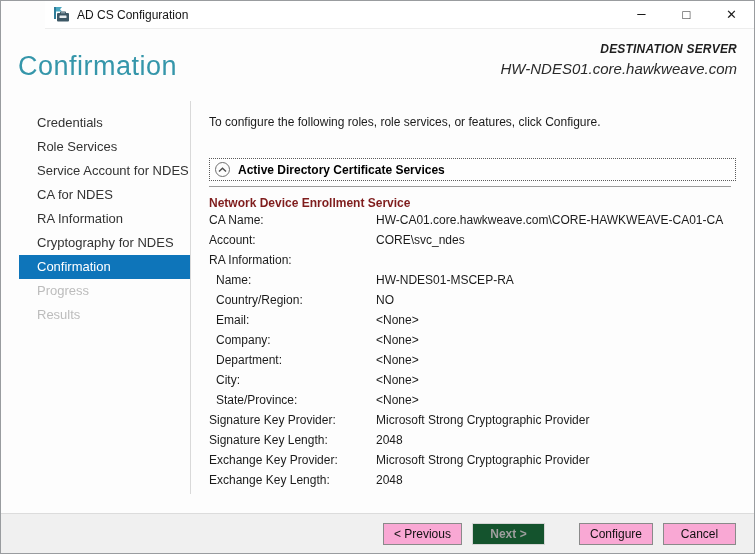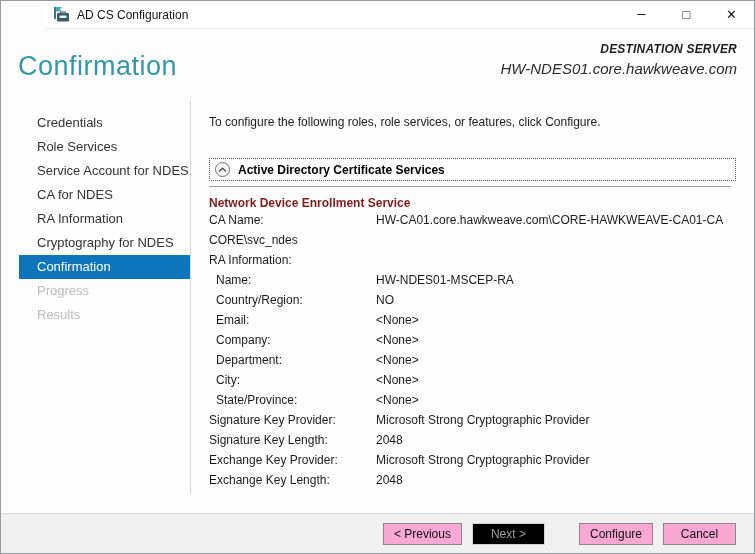--- a/index.html
+++ b/index.html
@@ -97,21 +97,21 @@
   }
   .btn {
     min-width: 73px; height: 22px; margin-left: 10px;
     background: #f9a8d4; border: 1px solid #8a8a8a;
     font-family: "Liberation Sans", sans-serif;
     font-size: 12px; color: #111111;
     display: inline-flex; align-items: center; justify-content: center;
     padding: 0 10px; cursor: default;
   }
   .btn.gap { margin-left: 34px; }
-  .btn.disabled { background: #000000; border-color: #d5d5d5; color: #9e9e9e; }
+  .btn.disabled { background: #14532d; border-color: #d5d5d5; color: #9e9e9e; font-weight: bold; }
 </style>
 </head>
 <body>
 
 <div class="window">
 
   <div class="titlebar">
     <svg class="app-icon" viewBox="0 0 17 17">
       <rect x="1" y="1" width="2" height="12" fill="#2e7c99"></rect>
       <path d="M3 1 h6 l-2 2.2 2 2.3 h-6 z" fill="#4aa7c0"></path>
@@ -176,20 +176,21 @@
       <div class="section-heading">Network Device Enrollment Service</div>
 
       <div class="kv-table">
 
           <div class="kv-row plain">
             <span class="kv-label">CA Name:</span>
             <span class="kv-value">HW-CA01.core.hawkweave.com\CORE-HAWKWEAVE-CA01-CA</span>
           </div>
 
           <div class="kv-row plain">
+            <span class="kv-label">Account:</span>
             <span class="kv-value">CORE\svc_ndes</span>
           </div>
 
           <div class="kv-row plain">
             <span class="kv-label">RA Information:</span>
             <span class="kv-value"></span>
           </div>
 
           <div class="kv-row indent">
             <span class="kv-label">Name:</span>

